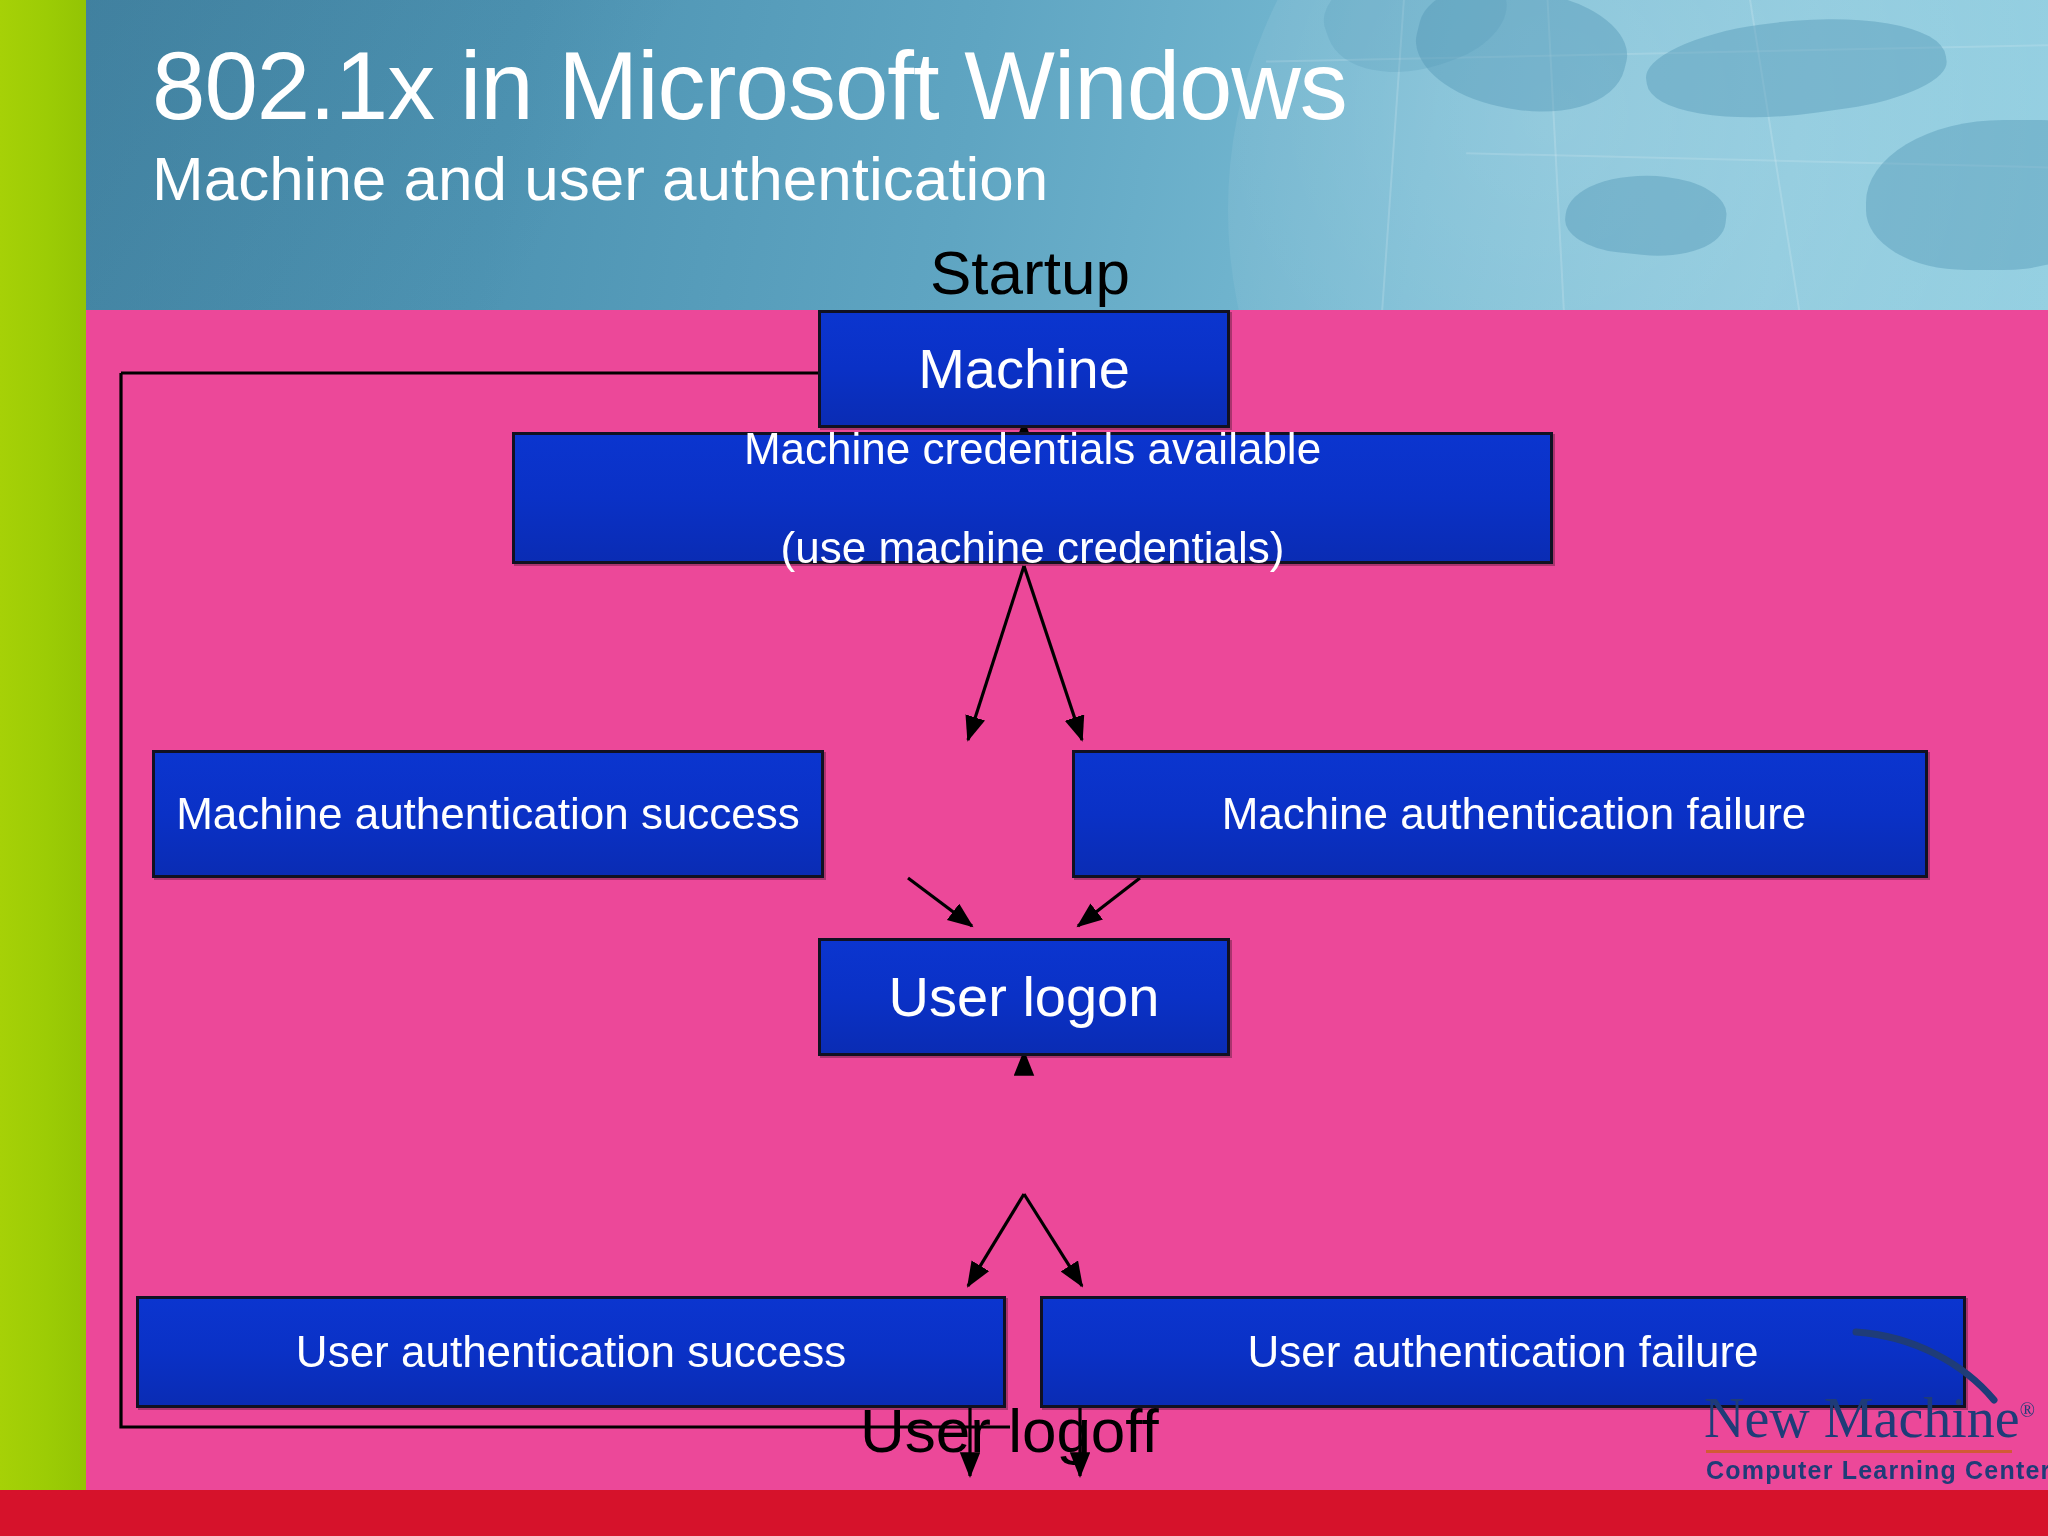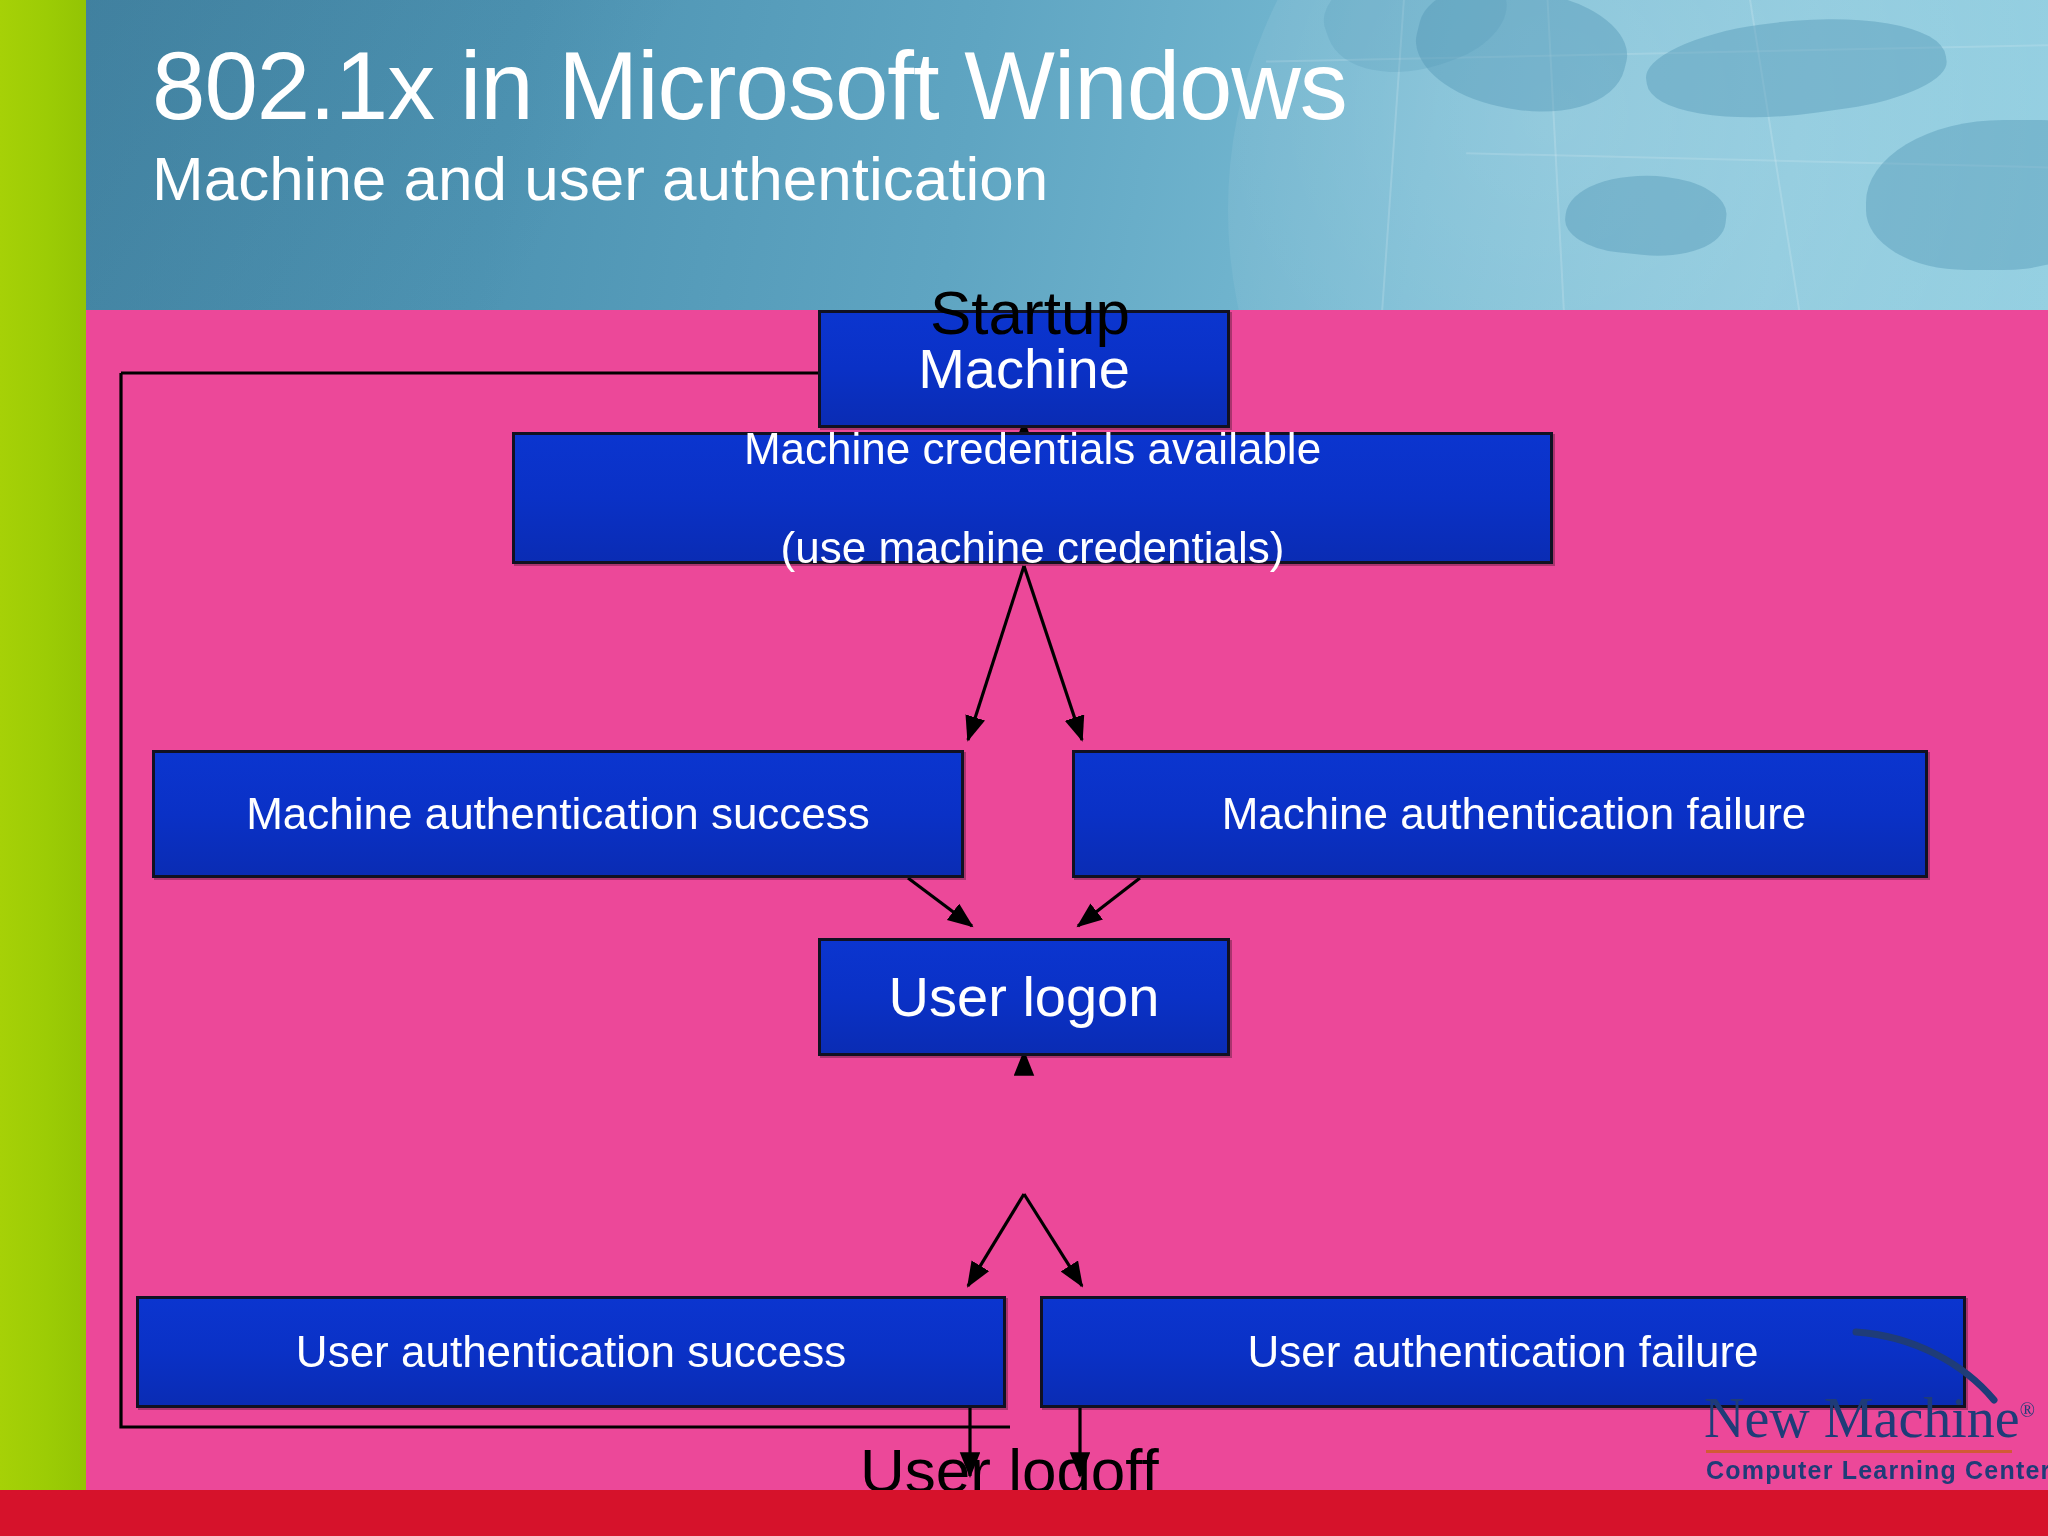--- a/index.html
+++ b/index.html
@@ -85,32 +85,31 @@
     color:#ffffff;
     display:flex;align-items:center;justify-content:center;
     text-align:center;
     line-height:1.12;
     box-shadow:2px 2px 0 rgba(0,0,0,.28);
   }
   .node span{display:block;width:100%;}
 
   .n-machine      {left:818px; top:  0px; width:412px; height:118px; font-size:56px;}
   .n-machcred     {left:512px; top:122px; width:1041px;height:132px; font-size:44px;}
-  .n-machsuccess  {left:152px; top:440px; width:812px; height:128px; font-size:44px;}
+  .n-machsuccess  {left:152px; top:440px; width:672px; height:128px; font-size:44px;}
   .n-machfailure  {left:1072px;top:440px; width:856px; height:128px; font-size:44px;padding-left:28px;}
   .n-userlogon    {left:818px; top:628px; width:412px; height:118px; font-size:56px;}
   .n-usercred     {left:614px; top:750px; width:818px; height:132px; font-size:44px;}
   .n-usersuccess  {left:136px; top:986px; width:870px; height:112px; font-size:44px;}
   .n-userfailure  {left:1040px;top:986px; width:926px; height:112px; font-size:44px;}
 
   
   .flabel{
     position:absolute;color:#000000;font-size:62px;line-height:1;
     white-space:nowrap;
-    margin-top:40px;
   }
   .lbl-startup{left:930px;top:-68px;}
   .lbl-logoff {left:860px;top:1090px;}
 
   
   .logo{position:absolute;left:1704px;top:1390px;width:330px;height:96px;}
   .logo .nh{
     position:absolute;left:0;top:0;width:330px;
     font-family:"Liberation Serif", serif;
     font-size:56px;color:#1F3C78;line-height:1;white-space:nowrap;

